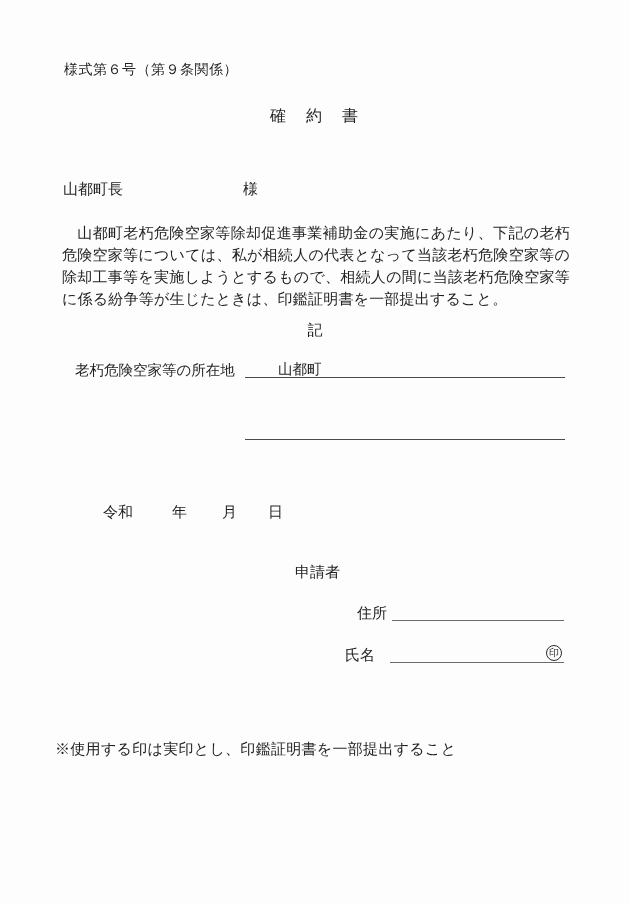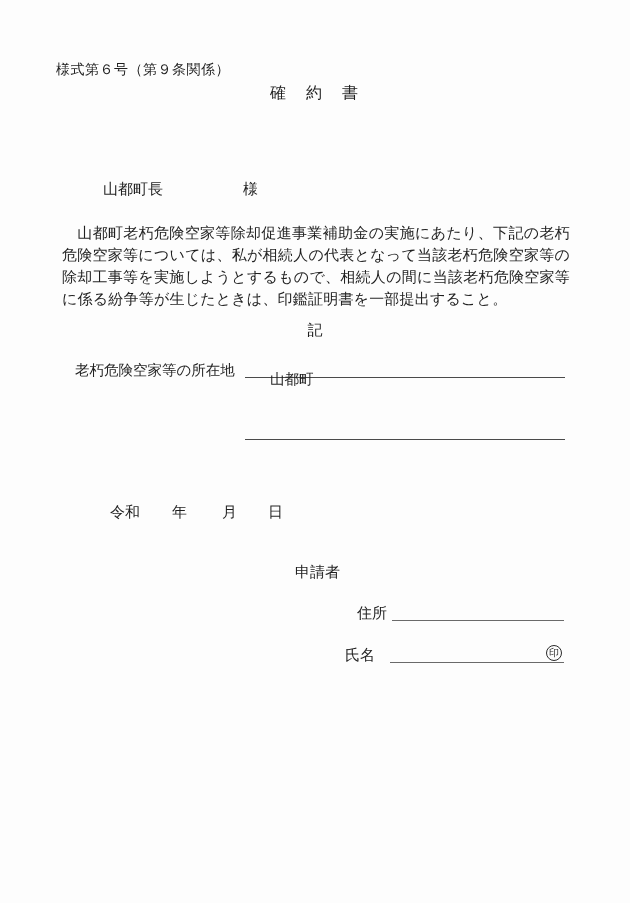--- a/index.html
+++ b/index.html
@@ -13,31 +13,31 @@
     height: 903px;
     margin: 0 auto;
     background: #fdfdfd;
     font-family: "Liberation Serif", "DejaVu Serif", serif;
     color: #1f1f1f;
     overflow: hidden;
   }
   .abs { position: absolute; white-space: nowrap; }
 
   .form-number {
-    left: 56px; top: 61px;
+    left: 64px; top: 61px;
     font-size: 14px;
     letter-spacing: 0.5px;
   }
   .doc-title {
-    left: 0; right: 0; top: 83px;
+    left: 0; right: 0; top: 106px;
     text-align: center;
     font-size: 16px;
     letter-spacing: 2px;
   }
-  .addressee-name { left: 63px; top: 180px; font-size: 15px; margin-left: 40px; }
+  .addressee-name { left: 63px; top: 180px; font-size: 15px; }
   .addressee-honorific { left: 243px; top: 180px; font-size: 15px; }
 
   .body-par {
     position: absolute;
     left: 62px; top: 222px;
     width: 508px;
     margin: 0;
     font-size: 15px;
     line-height: 22px;
     text-align: justify;
@@ -53,23 +53,23 @@
   .field-label.loc { left: 75px; top: 361px; }
   .field-label.own { left: 75px; top: 423px; }
 
   .fill-line {
     position: absolute;
     border-bottom: 1px solid #4a4a4a;
     font-size: 14.5px;
   }
   .fill-line.loc { left: 245px; top: 359px; width: 320px; height: 18px; }
   .fill-line.own { left: 245px; top: 421px; width: 320px; height: 18px; }
-  .fill-value { position: absolute; left: 25px; top: 1px; margin-top: 10px; }
+  .fill-value { position: absolute; left: 33px; top: 1px; }
 
-  .date-era   { left: 110px; top: 503px; font-size: 15px; }
+  .date-era   { left: 103px; top: 503px; font-size: 15px; }
   .date-year  { left: 172px; top: 503px; font-size: 15px; }
   .date-month { left: 222px; top: 503px; font-size: 15px; }
   .date-day   { left: 268px; top: 503px; font-size: 15px; }
 
   .applicant-heading { left: 295px; top: 563px; font-size: 15px; text-align: center; }
 
   .addr-label { left: 345px; top: 604px; font-size: 15px; margin-left: 12px; }
   .fill-line.addr { left: 392px; top: 602px; width: 172px; height: 18px; border-bottom-color: #6a6a6a; }
 
   .name-label { left: 345px; top: 646px; font-size: 15px; font-family: Liberation Mono, monospace; }
@@ -122,14 +122,15 @@
   <div class="abs applicant-heading">申請者</div>
 
   <span class="abs addr-label">住所</span>
   <span class="fill-line addr"></span>
 
   <span class="abs name-label">氏名</span>
   <span class="fill-line name">
     <span class="seal">印</span>
   </span>
 
+  <div class="abs footnote">※使用する印は実印とし、印鑑証明書を一部提出すること</div>
 
 </div>
 
 </body></html>

